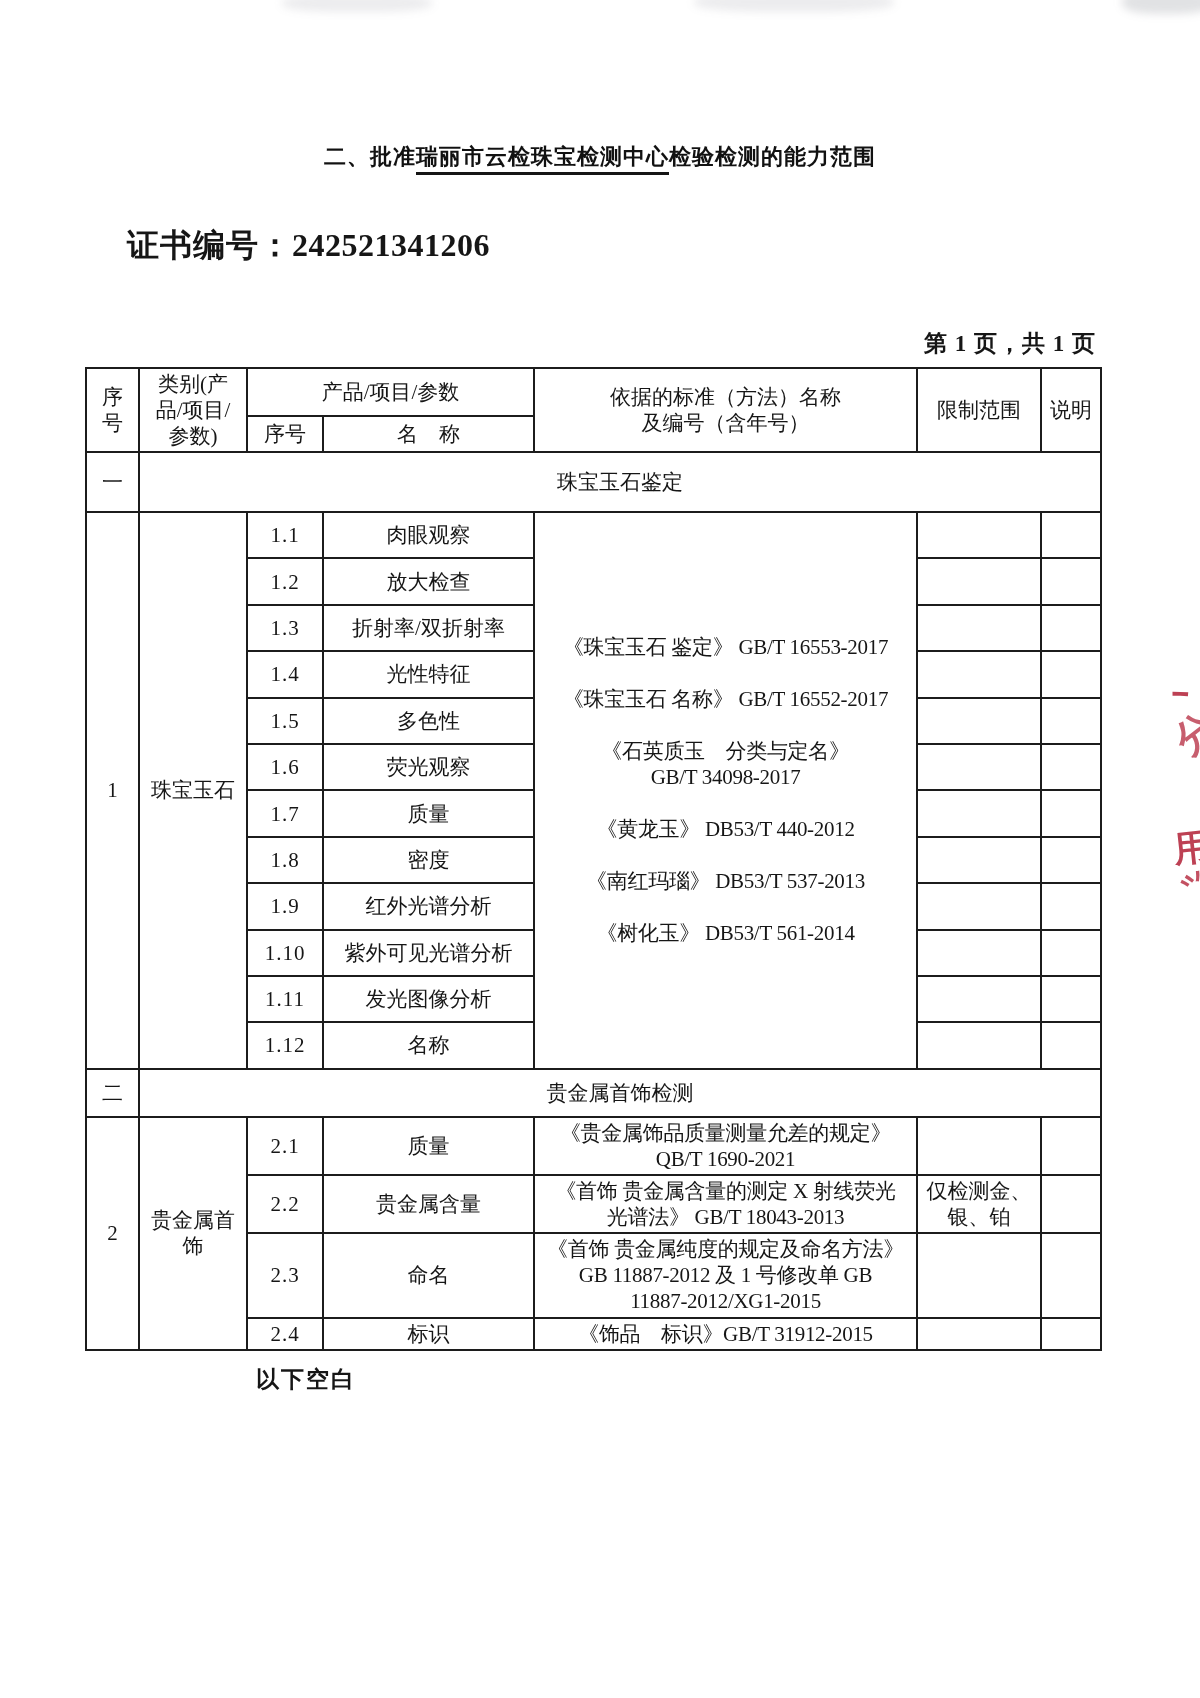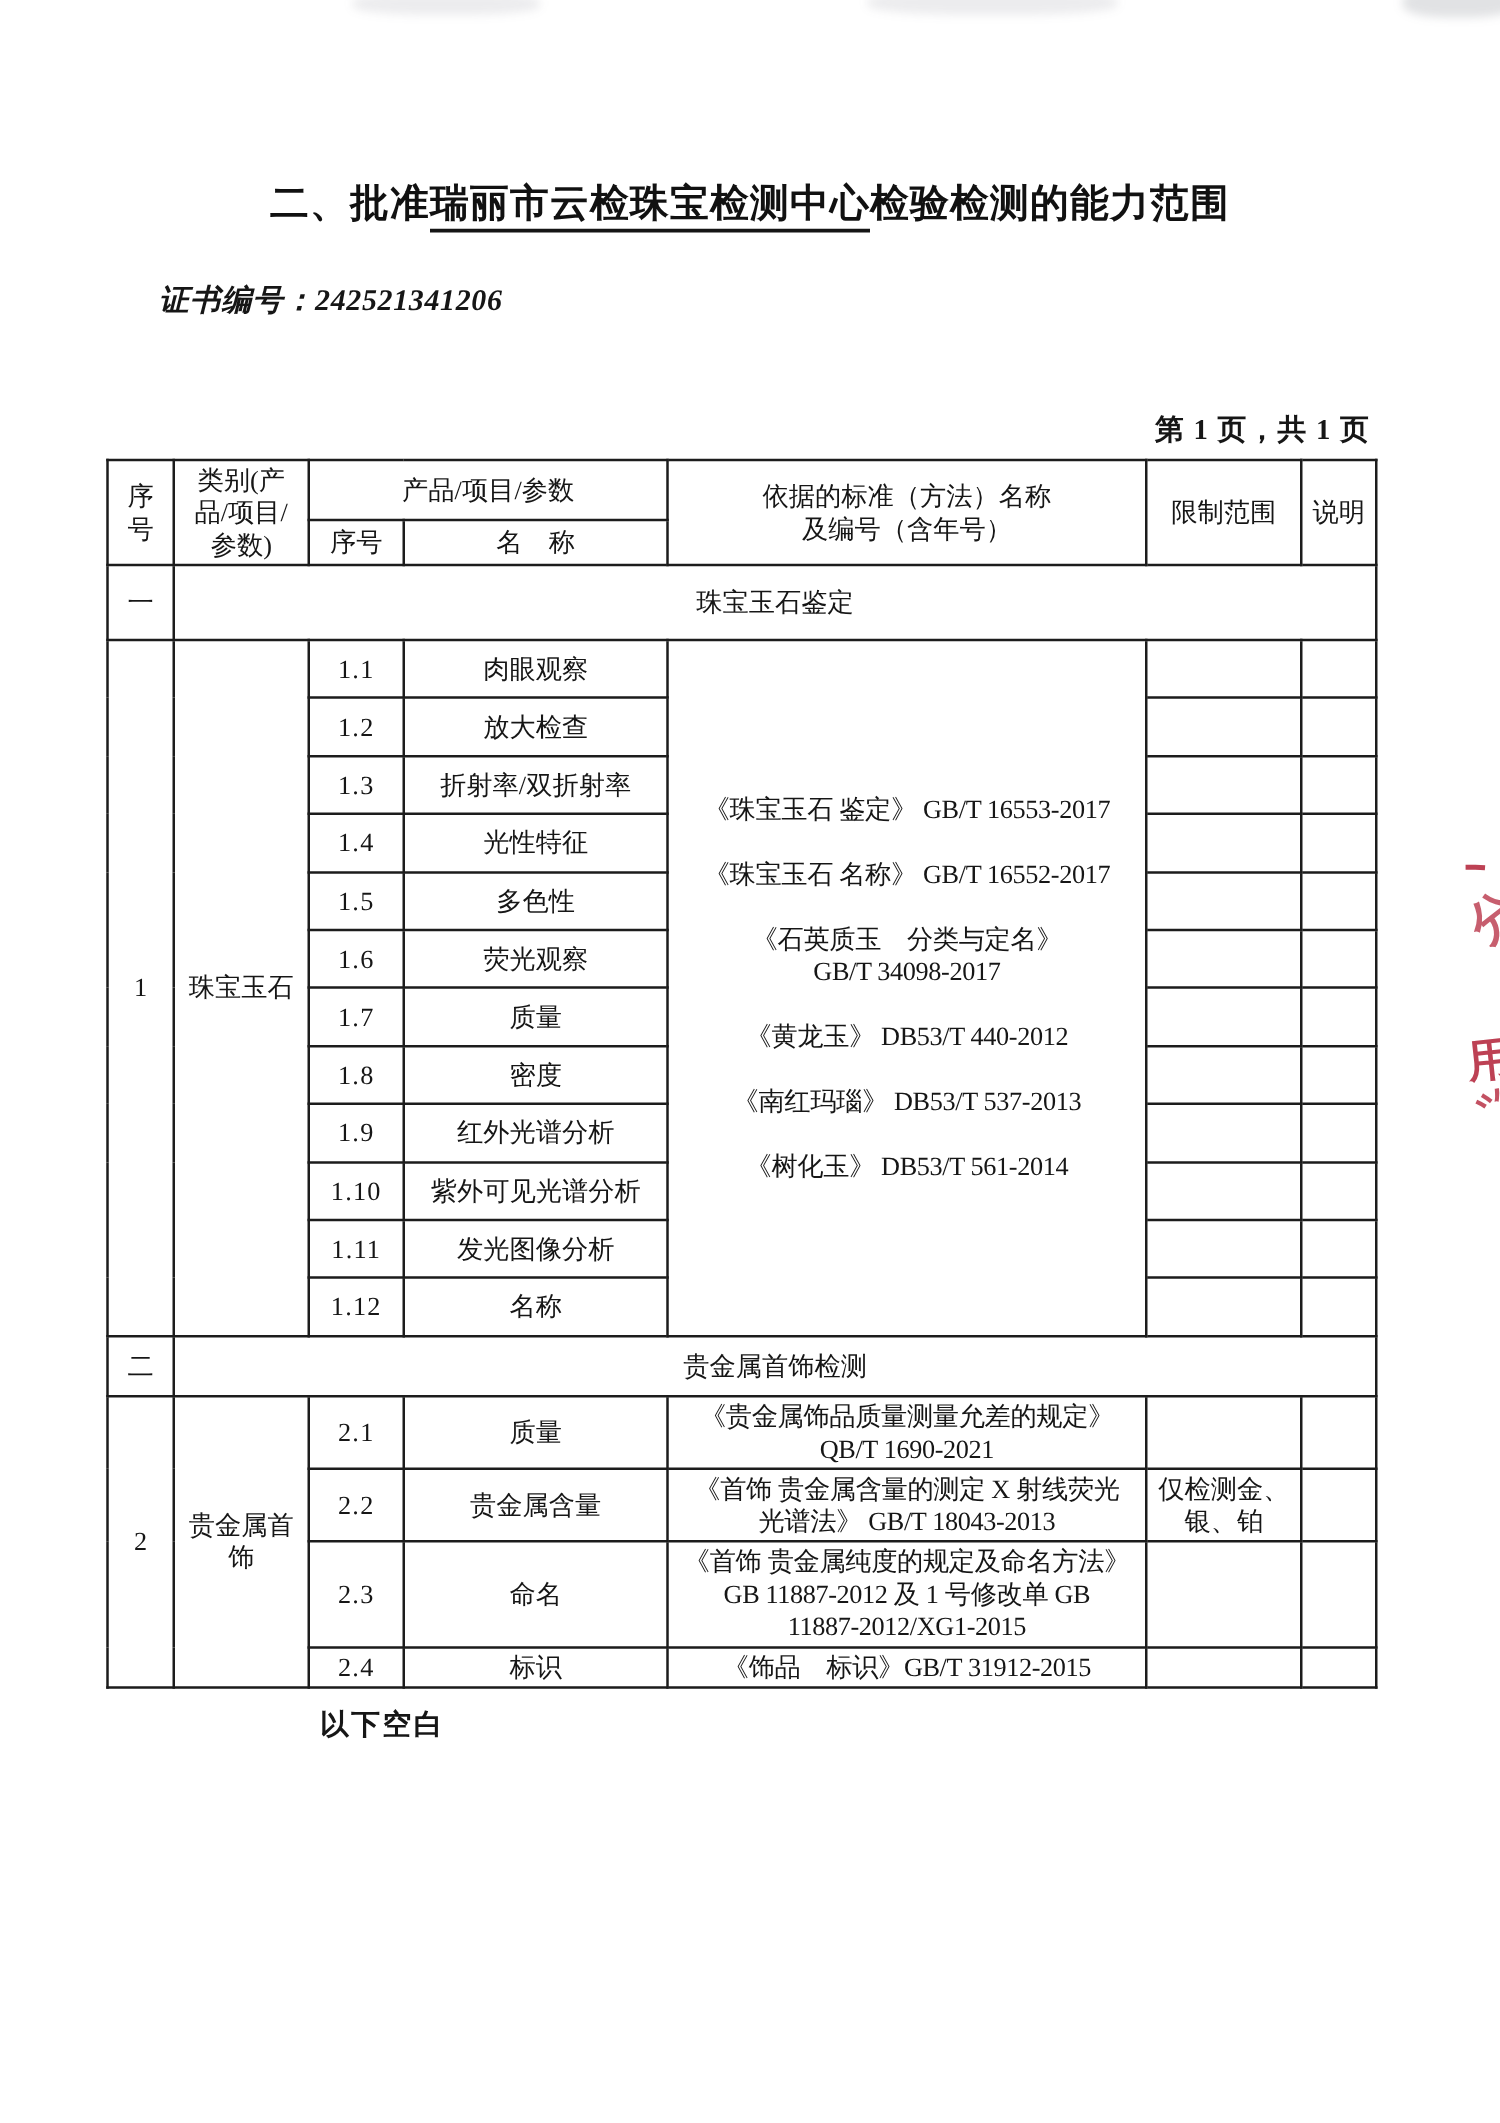--- a/index.html
+++ b/index.html
@@ -11,27 +11,27 @@
     color:#161616;
   }
   
   .smudge{position:absolute;background:rgba(70,72,84,0.10);filter:blur(4px);border-radius:40%;}
   .smudge.s1{left:282px;top:-6px;width:150px;height:18px;}
   .smudge.s2{left:694px;top:-8px;width:200px;height:20px;}
   .smudge.s3{left:1122px;top:-10px;width:90px;height:24px;background:rgba(70,72,84,0.16);}
 
   .doc-title{
     position:absolute;left:0;top:142px;width:100%;
-    text-align:center;font-size:31px;font-weight:bold;letter-spacing:1px;
+    text-align:center;font-size:22px;font-weight:bold;letter-spacing:1px;
     color:#111;
   }
   .doc-title .u{
     border-bottom:3px solid #151515;padding-bottom:3px;
   }
-  .cert-line{position:absolute;left:127px;top:224px;font-size:24px;font-weight:bold;letter-spacing:1px;font-style:italic;}
+  .cert-line{position:absolute;left:127px;top:224px;font-size:32px;font-weight:bold;letter-spacing:1px;}
   .cert-line .num{font-weight:bold;letter-spacing:0.5px;}
   .addr-line{position:absolute;left:127px;top:277px;font-size:24px;font-weight:bold;letter-spacing:0.5px;}
   .page-indicator{position:absolute;right:104px;top:328px;font-size:23px;font-weight:bold;letter-spacing:1px;}
 
   table.cap{
     position:absolute;left:85px;top:367px;width:1015px;
     border-collapse:collapse;table-layout:fixed;
   }
   table.cap td{
     border:2px solid #1c1c1c;

